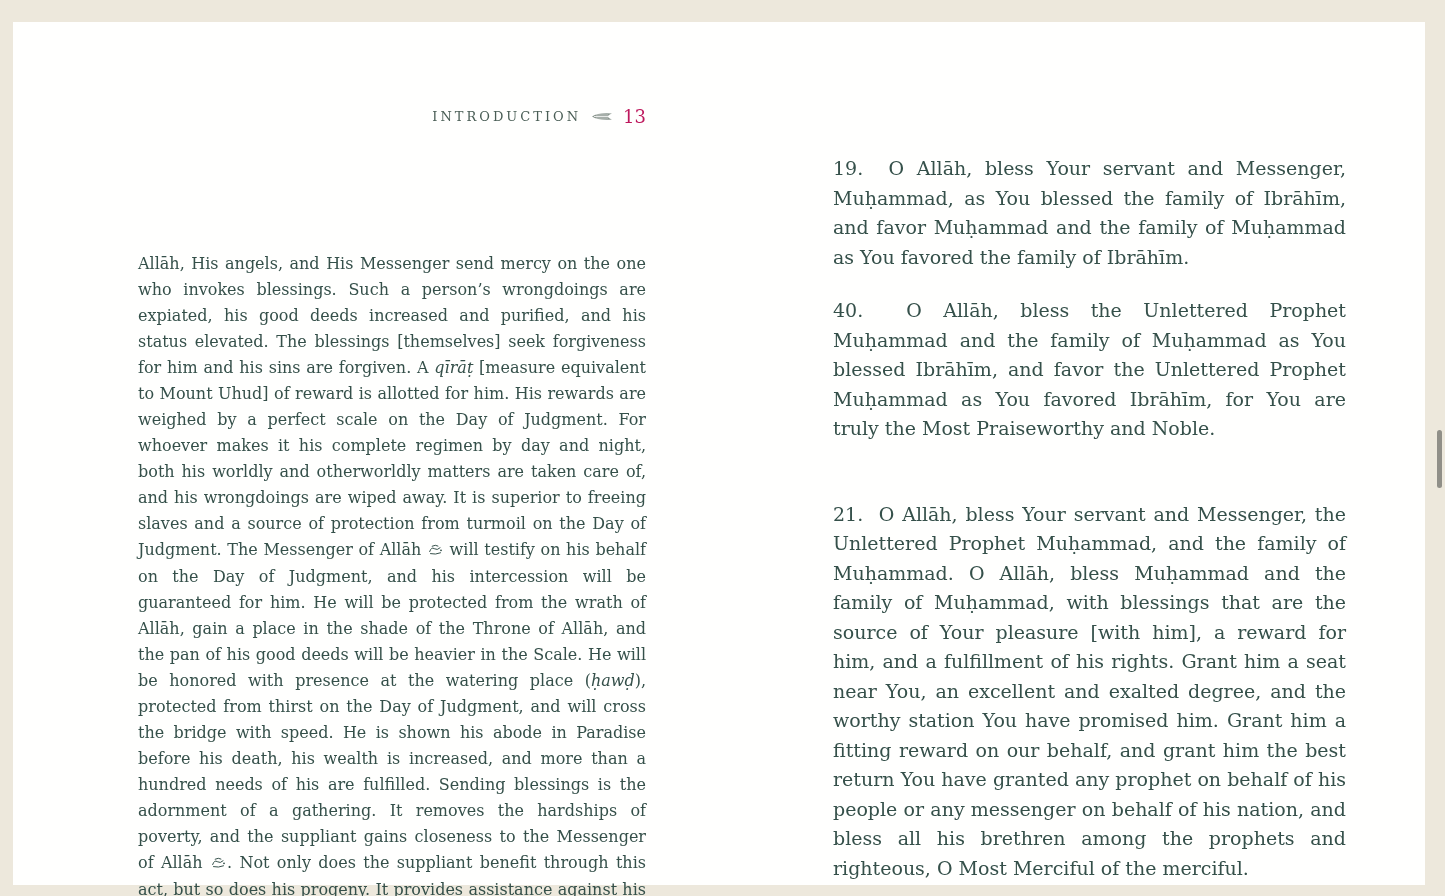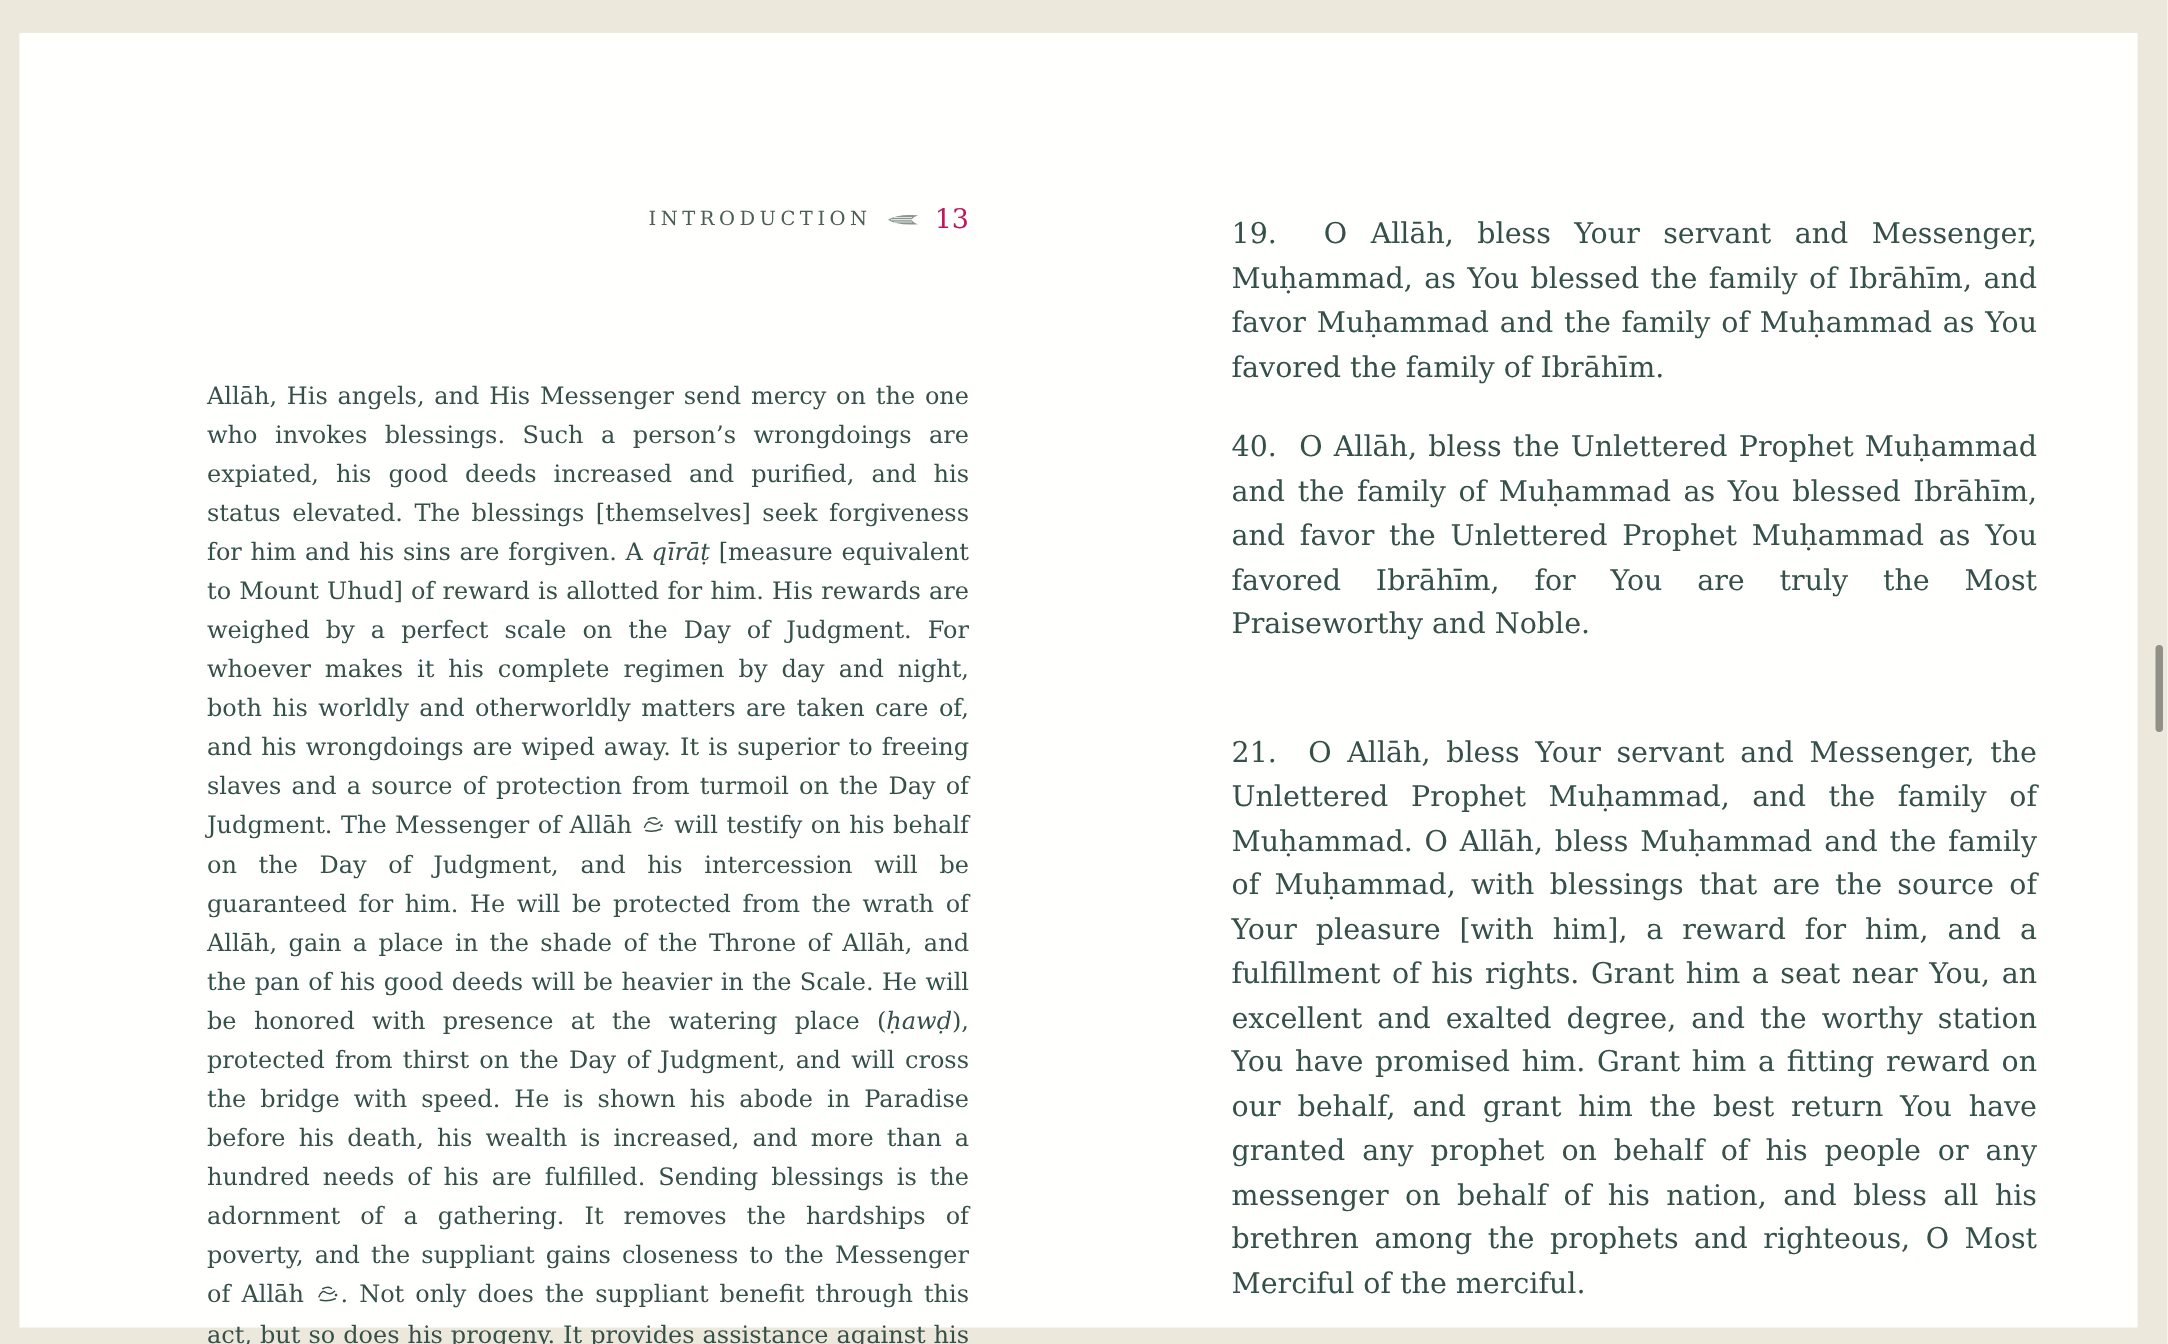--- a/index.html
+++ b/index.html
@@ -10,21 +10,21 @@
     color:#35504a;
   }
   .paper{
     position:absolute;left:13px;top:22px;width:1412px;height:863px;
     background:#fffffe;
   }
   
   .running-header{
     position:absolute;top:84px;
     font-size:13px;letter-spacing:3px;color:#4a5e56;
-    display:flex;align-items:center;gap:10px;margin-top:30px;
+    display:flex;align-items:center;gap:10px;
   }
   .running-header .pgnum{
     font-size:18px;letter-spacing:0;color:#be185d;
   }
   .header-left{left:103px;width:530px;justify-content:flex-end;}
   .header-right{left:808px;width:537px;justify-content:flex-start;}
   .orn{display:inline-flex;align-items:center;}
   
   .intro{
     position:absolute;left:103px;top:121px;width:530px;
@@ -34,21 +34,21 @@
   .quote{
     position:absolute;left:125px;top:229px;width:508px;
     font-size:16px;line-height:26px;
     text-align:justify;text-justify:inter-word;
   }
   
   .items{
     position:absolute;left:808px;top:120px;width:537px;
   }
   .items p{
-    margin:0;font-size:19px;line-height:29.5px;
+    margin:12px;font-size:19px;line-height:29.5px;
     text-align:justify;text-justify:inter-word;
   }
   .items p:nth-child(2){margin-top:24px;}
   .items p:nth-child(3){margin-top:56px;}
   .it{font-style:italic;}
   .pbuh{display:inline-block;vertical-align:-1px;margin:0 1px;}
   
   .scroll-thumb{
     position:absolute;left:1437px;top:430px;width:5px;height:58px;
     background:#908f88;border-radius:3px;

